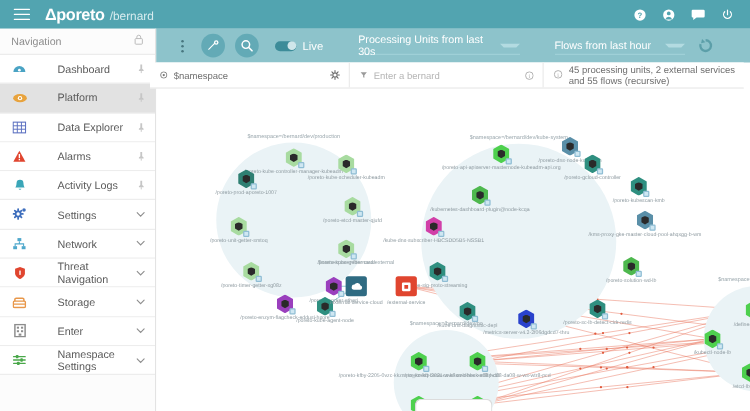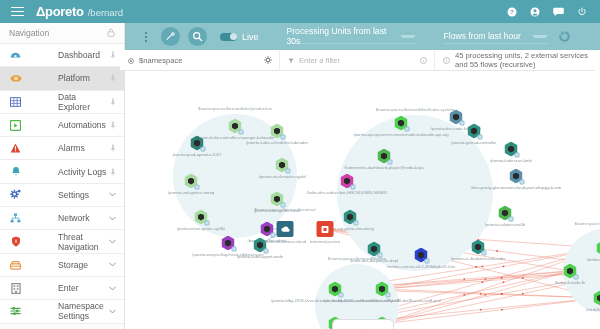--- a/index.html
+++ b/index.html
@@ -47,21 +47,21 @@
   .nav-head-lock { margin-left: auto; color: #b9b9b9; }
   .nav-item {
     height: 23.3px; display: flex; align-items: center; padding: 0 8px;
     border-bottom: 1px solid #ededed; cursor: pointer; background: #fff;
   }
   .nav-item.active { background: #e2e2e2; }
   .nav-ico {
     width: 15px; display: flex; align-items: center; justify-content: center;
     flex: 0 0 15px;
   }
-  .nav-label { font-size: 8.6px; color: #5b5b5b; margin-left: 24px; padding-left: 11px; }
+  .nav-label { font-size: 8.6px; color: #5b5b5b; margin-left: 12px; padding-left: 11px; }
   .nav-right { margin-left: auto; color: #c0c0c0; font-size: 7px; display:flex;align-items:center; }
 
   
   .toolbar {
     position: absolute; top: 23px; left: 125px; width: 475px; height: 27px;
     background: #8dc3cb; display: flex; align-items: center;
   }
   .kebab { width: 14px; text-align: center; color: #3f6f78; font-size: 11px; letter-spacing: 0; cursor: pointer;
            margin-left: 14px; line-height: 4px; }
   .kebab i { display:block; width:2px;height:2px;border-radius:50%;background:#47767f;margin:2px auto; }
@@ -236,35 +236,20 @@
           </span>
         </div>
         <div class="nav-item">
           <span class="nav-ico">
             <svg width="11" height="10" viewBox="0 0 16 14">
               <rect x=".7" y=".7" width="14.6" height="12.6" fill="none" stroke="#5a6fc0" stroke-width="1.4"></rect>
               <path d="M.7 5h14.6M.7 9h14.6M5.6.7v12.6M10.4.7v12.6" stroke="#5a6fc0" stroke-width="1.1"></path>
             </svg>
           </span>
           <span class="nav-label">Data Explorer</span>
-          <span class="nav-right">
-            <svg width="6" height="8" viewBox="0 0 8 11">
-              <path d="M3 .8h2v4.6l1.6 1.6v.9H1.4v-.9L3 5.4z" fill="#c6c6c6"></path>
-              <path d="M4 7.9v2.4" stroke="#c6c6c6" stroke-width="1"></path>
-            </svg>
-          </span>
-        </div>
-        <div class="nav-item">
-          <span class="nav-ico">
-            <svg width="11" height="11" viewBox="0 0 14 14">
-              <rect x=".7" y=".7" width="12.6" height="12.6" rx="1" fill="none" stroke="#53b84d" stroke-width="1.5"></rect>
-              <path d="M5.4 4.2l4.2 2.8-4.2 2.8z" fill="#53b84d"></path>
-            </svg>
-          </span>
-          <span class="nav-label">Automations</span>
           <span class="nav-right">
             <svg width="6" height="8" viewBox="0 0 8 11">
               <path d="M3 .8h2v4.6l1.6 1.6v.9H1.4v-.9L3 5.4z" fill="#c6c6c6"></path>
               <path d="M4 7.9v2.4" stroke="#c6c6c6" stroke-width="1"></path>
             </svg>
           </span>
         </div>
         <div class="nav-item">
           <span class="nav-ico">
             <svg width="11" height="10" viewBox="0 0 14 13">
@@ -457,21 +442,21 @@
             </g>
           </svg>
       </span>
     </div>
     <div class="fb-seg fb-filter">
       <span>
         <svg width="6" height="6" viewBox="0 0 12 12">
             <path d="M1 1.5h10L7 6.2v4.3L5 9.4V6.2z" fill="#9a9a9a"></path>
           </svg>
       </span>
-      <span class="fb-text ph">Enter a filter</span>
+      <span class="fb-text ph">Enter a bernard</span>
       <span class="fb-right-ico">
         <svg width="7" height="7" viewBox="0 0 12 12">
             <circle cx="6" cy="6" r="5.2" fill="none" stroke="#a8a8a8" stroke-width="1.2"></circle>
             <text x="6" y="9" font-size="8" text-anchor="middle" fill="#a8a8a8" font-family="Liberation Serif">i</text>
           </svg>
       </span>
     </div>
     <div class="fb-seg fb-stats">
       <span>
         <svg width="7" height="7" viewBox="0 0 12 12">

